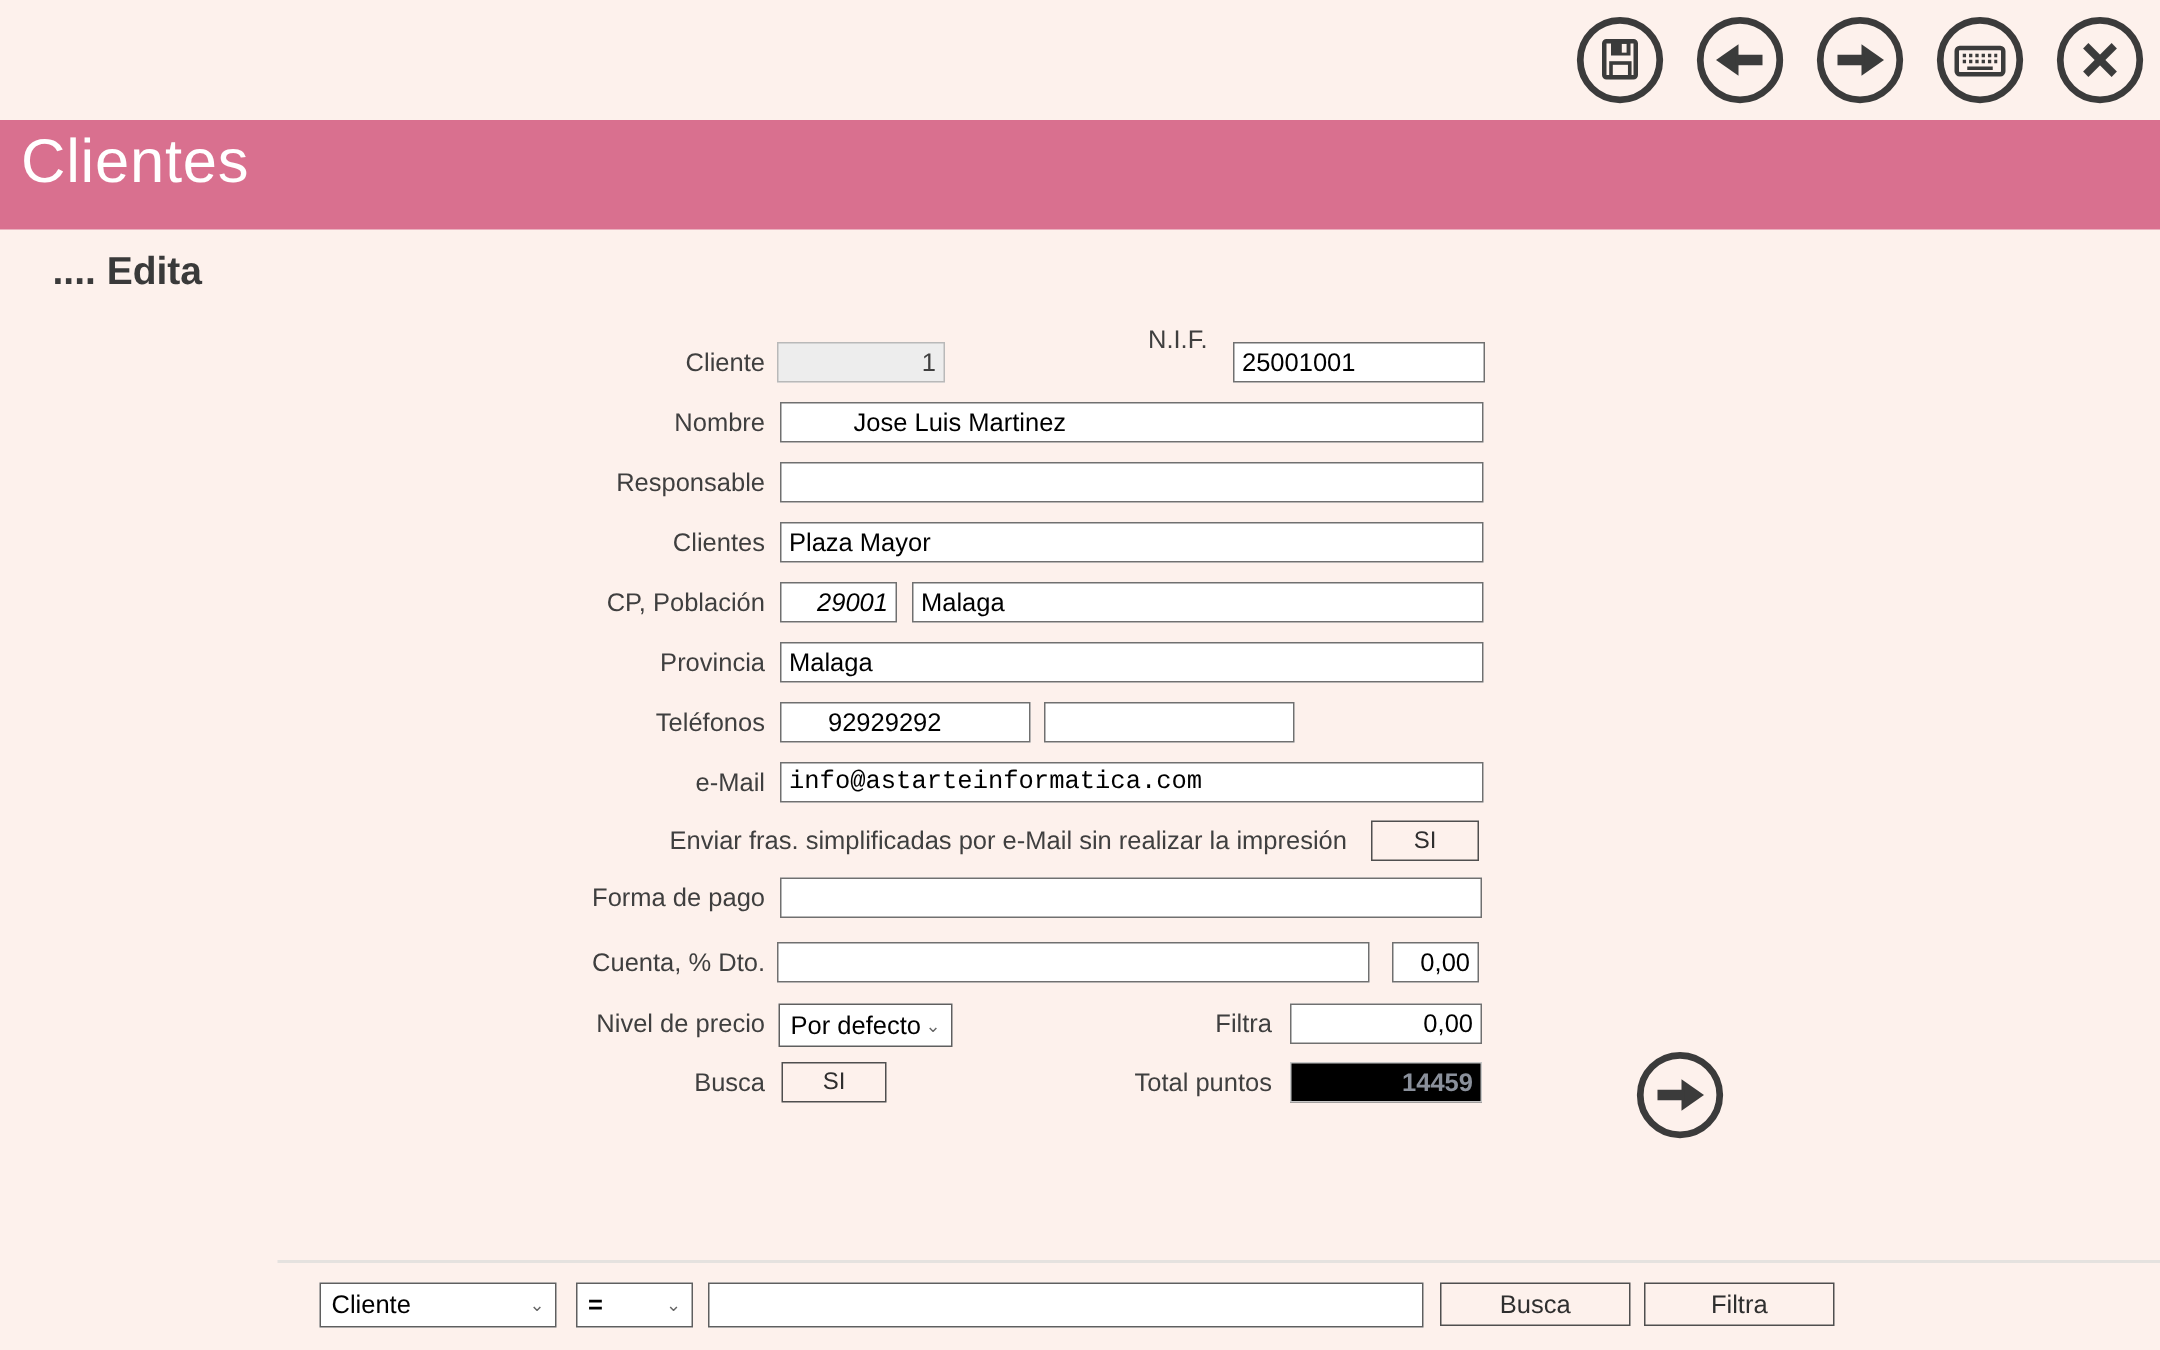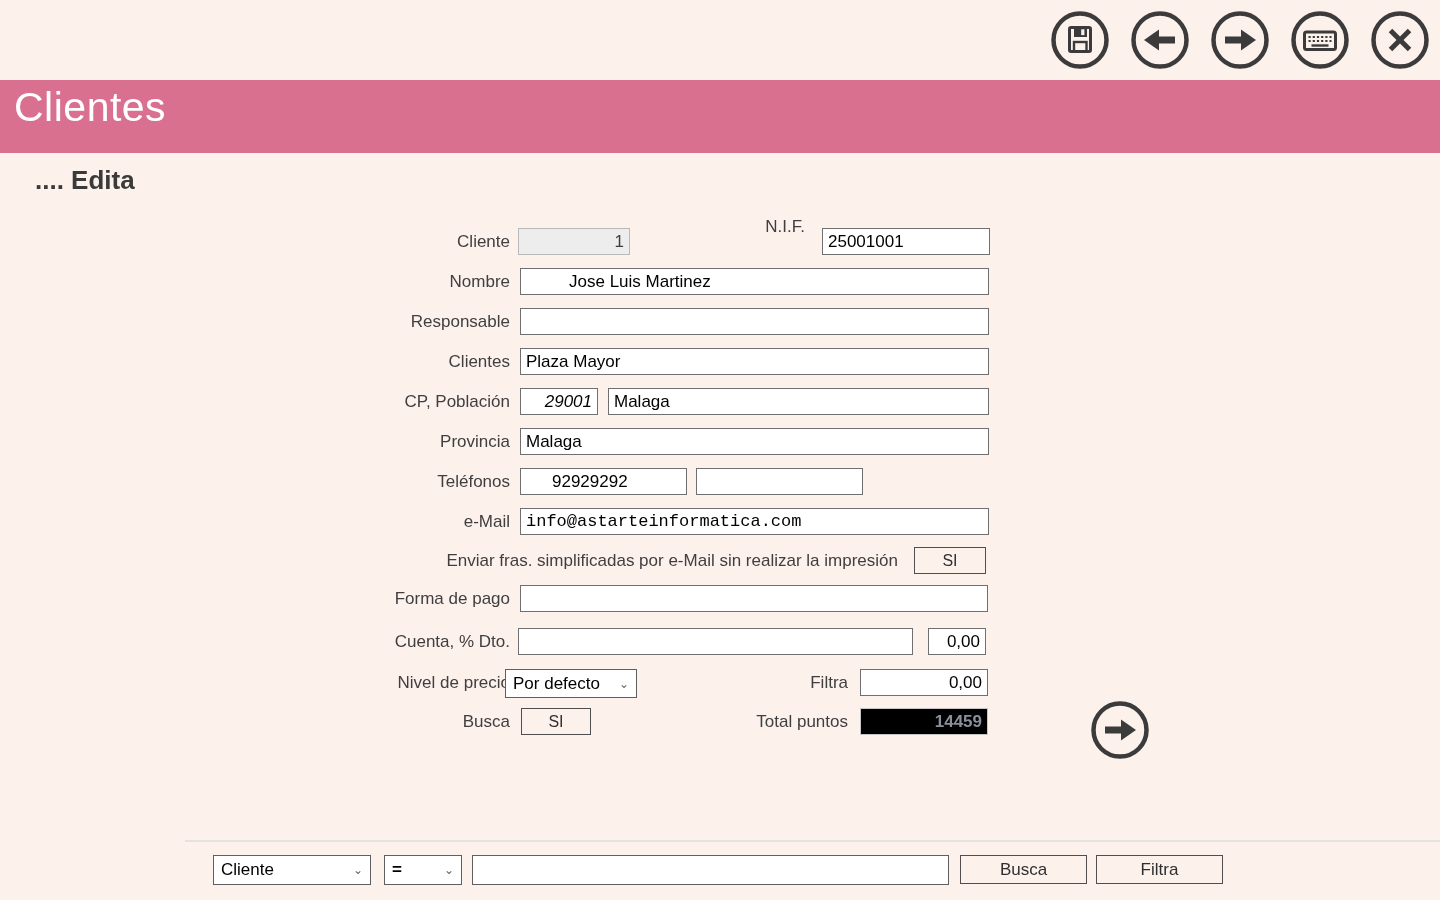--- a/index.html
+++ b/index.html
@@ -154,21 +154,21 @@
 <div class="mini-btn" style="left:914px; top:547px; width:72px">SI</div>
 
 <span class="lbl" style="left:290px; top:588px">Forma de pago</span>
 <input class="inp" style="left: 520px; top: 585px; width: 468px;" value="">
 
 <span class="lbl" style="left:290px; top:631px">Cuenta, % Dto.</span>
 <input class="inp" style="left: 518px; top: 628px; width: 395px;" value="">
 <input class="inp right" style="left: 928px; top: 628px; width: 58px;" value="0,00">
 
 <span class="lbl" style="left:290px; top:672px">Nivel de precio</span>
-<div class="sel" style="left:505px; top:669px; width:132px">
+<div class="sel" style="left:519px; top:669px; width:116px">
   <span>Por defecto</span>
   <span class="chev">⌄</span>
 </div>
 <span class="lbl" style="left:628px; top:672px">Filtra</span>
 <input class="inp right" style="left: 860px; top: 669px; width: 128px;" value="0,00">
 
 <span class="lbl" style="left:290px; top:711px">Busca</span>
 <div class="mini-btn" style="left:521px; top:708px; width:70px">SI</div>
 <span class="lbl" style="left:628px; top:711px">Total puntos</span>
 <input class="inp disabled-light right" style="left: 860px; top: 708px; width: 128px;" readonly="" value="14459">

